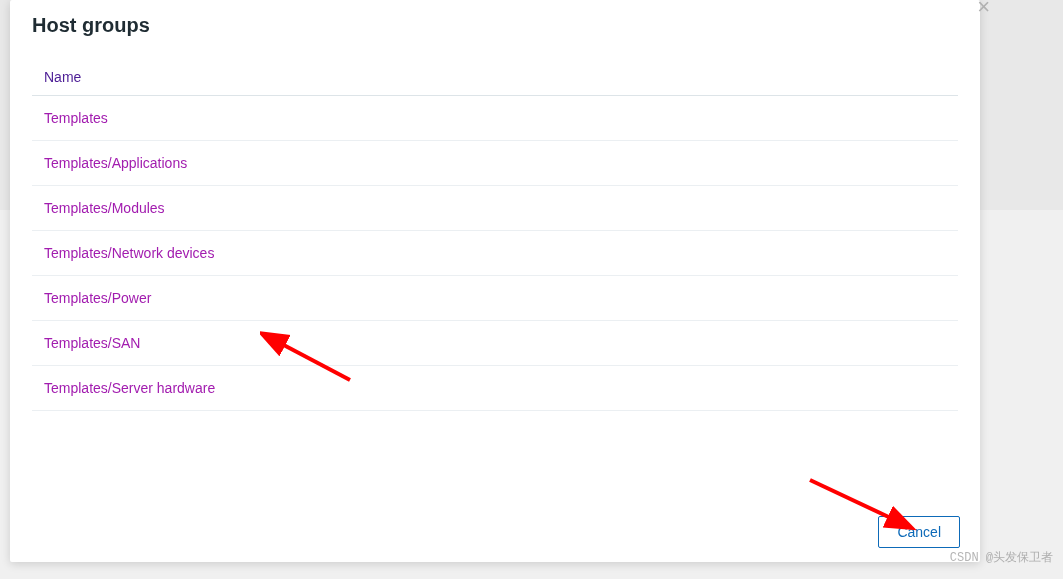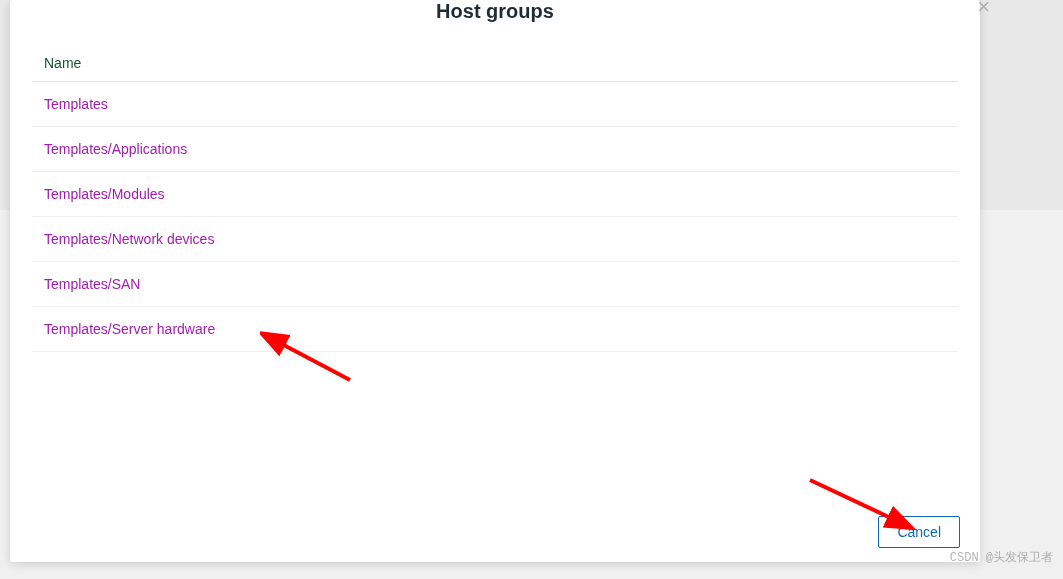--- a/index.html
+++ b/index.html
@@ -27,43 +27,42 @@
       position: absolute;
       left: 10px;
       top: 0;
       width: 970px;
       height: 562px;
       background: #ffffff;
       box-shadow: 0 2px 10px rgba(0,0,0,0.15);
       border-radius: 2px;
     }
     .modal-header {
-      padding: 0 22px 10px 22px;
+      padding: 14px 22px 10px 22px;
       position: relative;
-      text-align: center;
     }
     .modal-title {
       font-size: 20px;
       font-weight: bold;
       color: #1f2c33;
     }
     .close-icon {
       position: absolute;
       right: -10px;
       top: -4px;
       font-size: 22px;
       color: #b0b0b0;
       cursor: pointer;
       line-height: 1;
     }
     .modal-body {
       padding: 14px 22px 0 22px;
     }
     .table-header {
-      color: #14532d;
+      color: #4c1d95;
       font-size: 14px;
       padding: 8px 12px 10px 12px;
       border-bottom: 1px solid #dde4e8;
     }
     .list {
       display: flex;
       flex-direction: column;
     }
     .list-item {
       padding: 13px 12px 13px 12px;
@@ -126,20 +125,23 @@
       <div class="list-item">
         <a>Templates/Applications</a>
       </div>
       <div class="list-item">
         <a>Templates/Modules</a>
       </div>
       <div class="list-item">
         <a>Templates/Network devices</a>
       </div>
       <div class="list-item">
+        <a>Templates/Power</a>
+      </div>
+      <div class="list-item">
         <a>Templates/SAN</a>
       </div>
       <div class="list-item">
         <a>Templates/Server hardware</a>
       </div>
     </div>
   </div>
   <div class="modal-footer">
     <button class="cancel-button">Cancel</button>
   </div>

